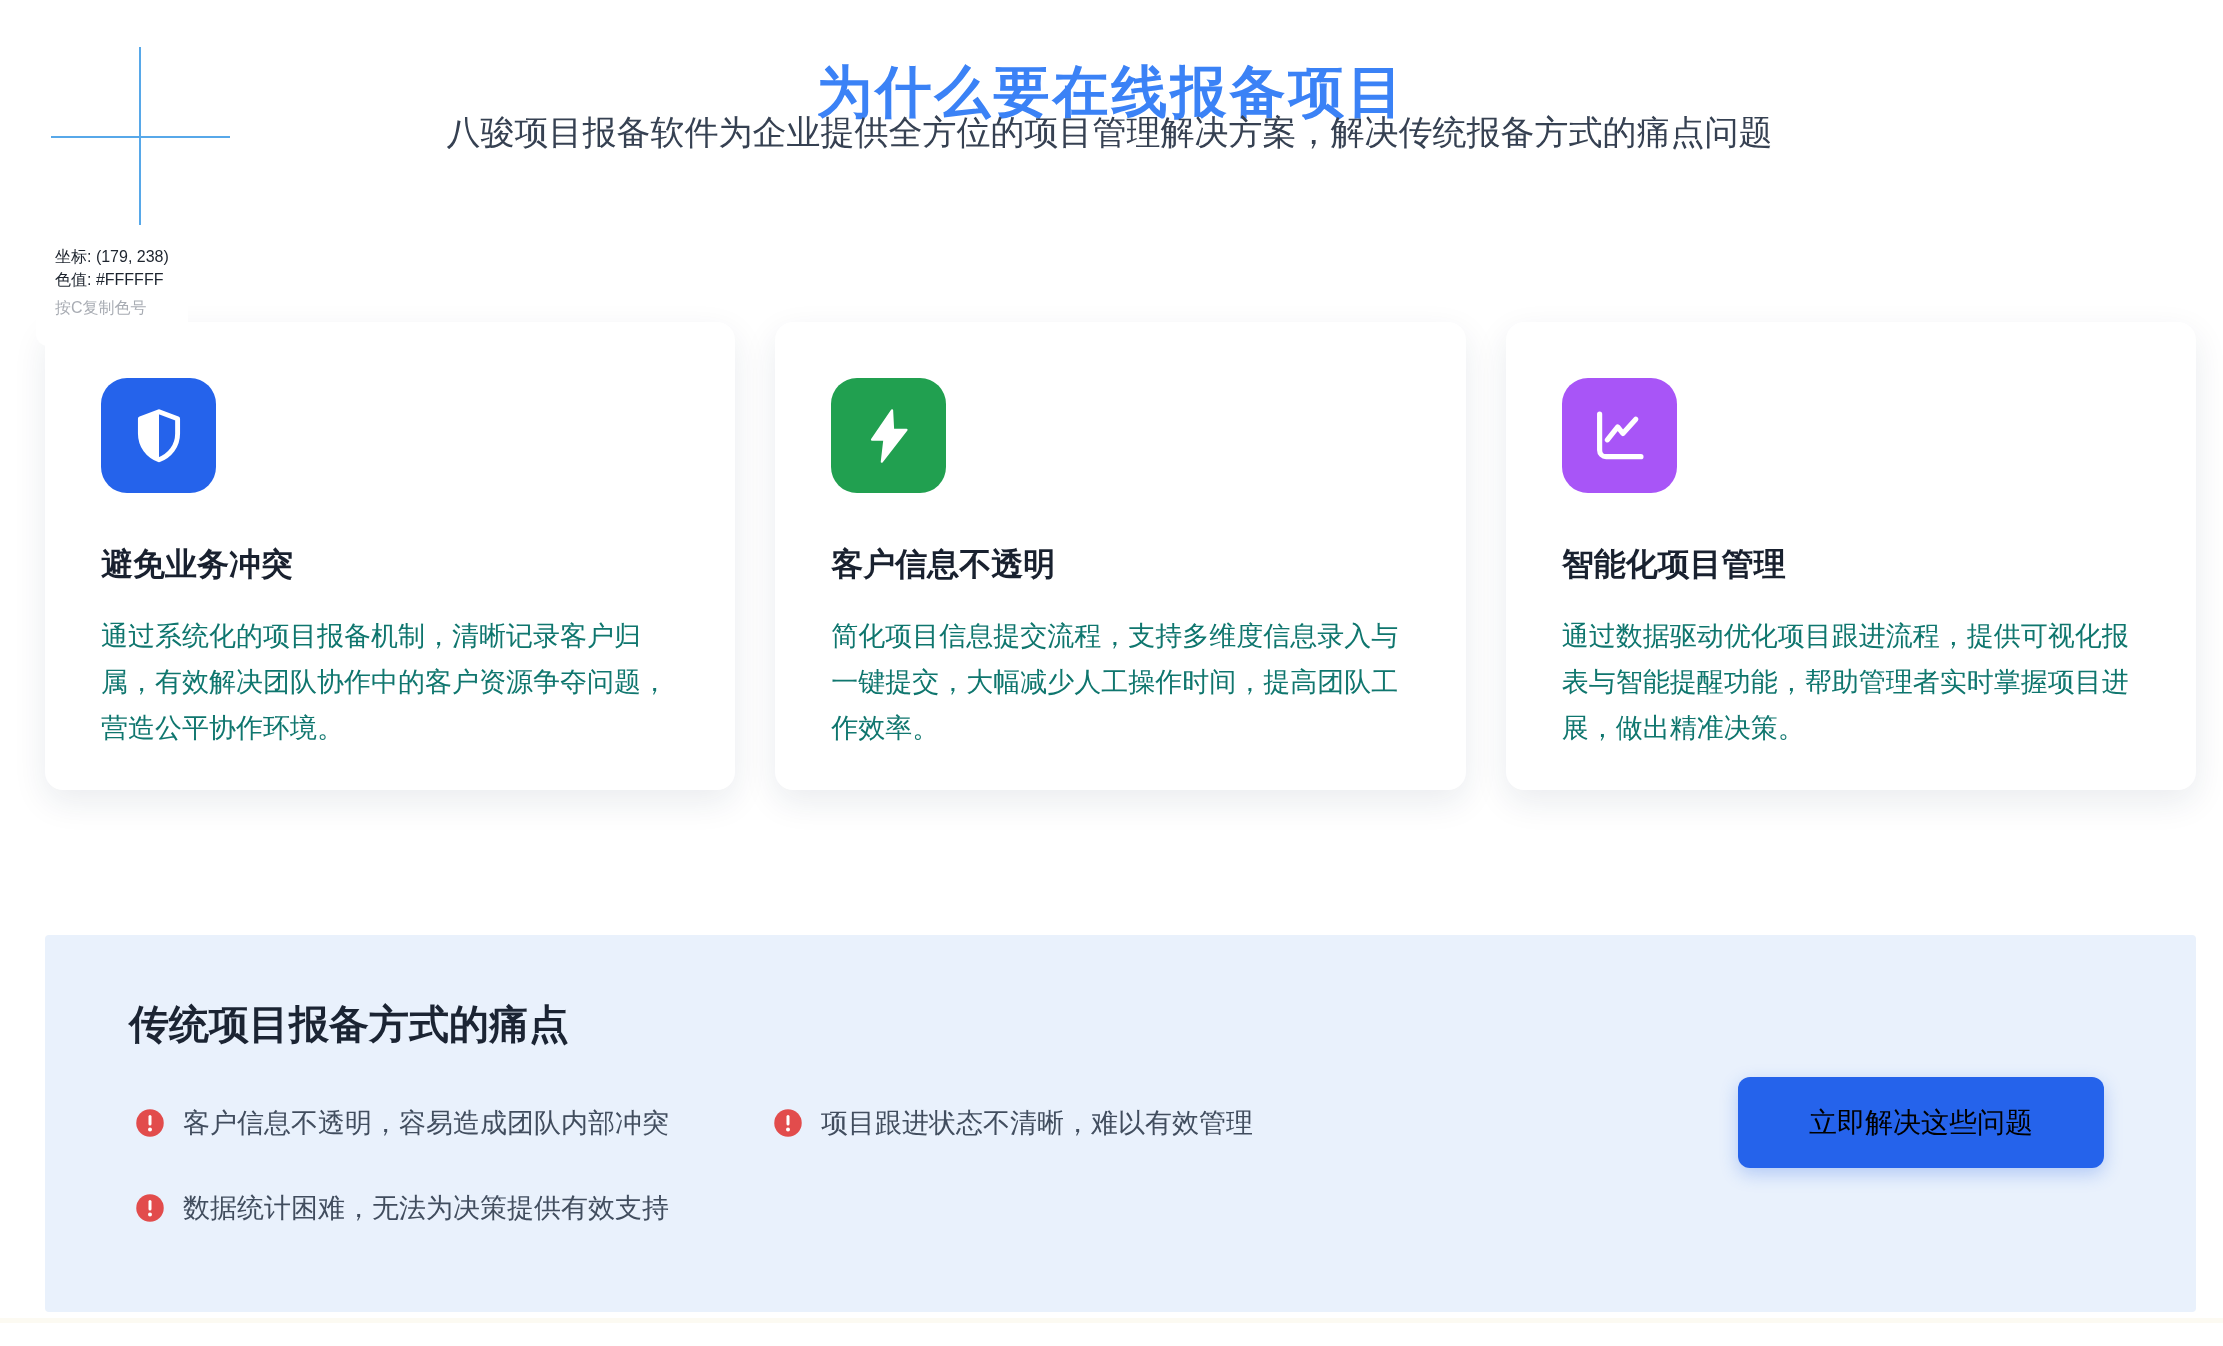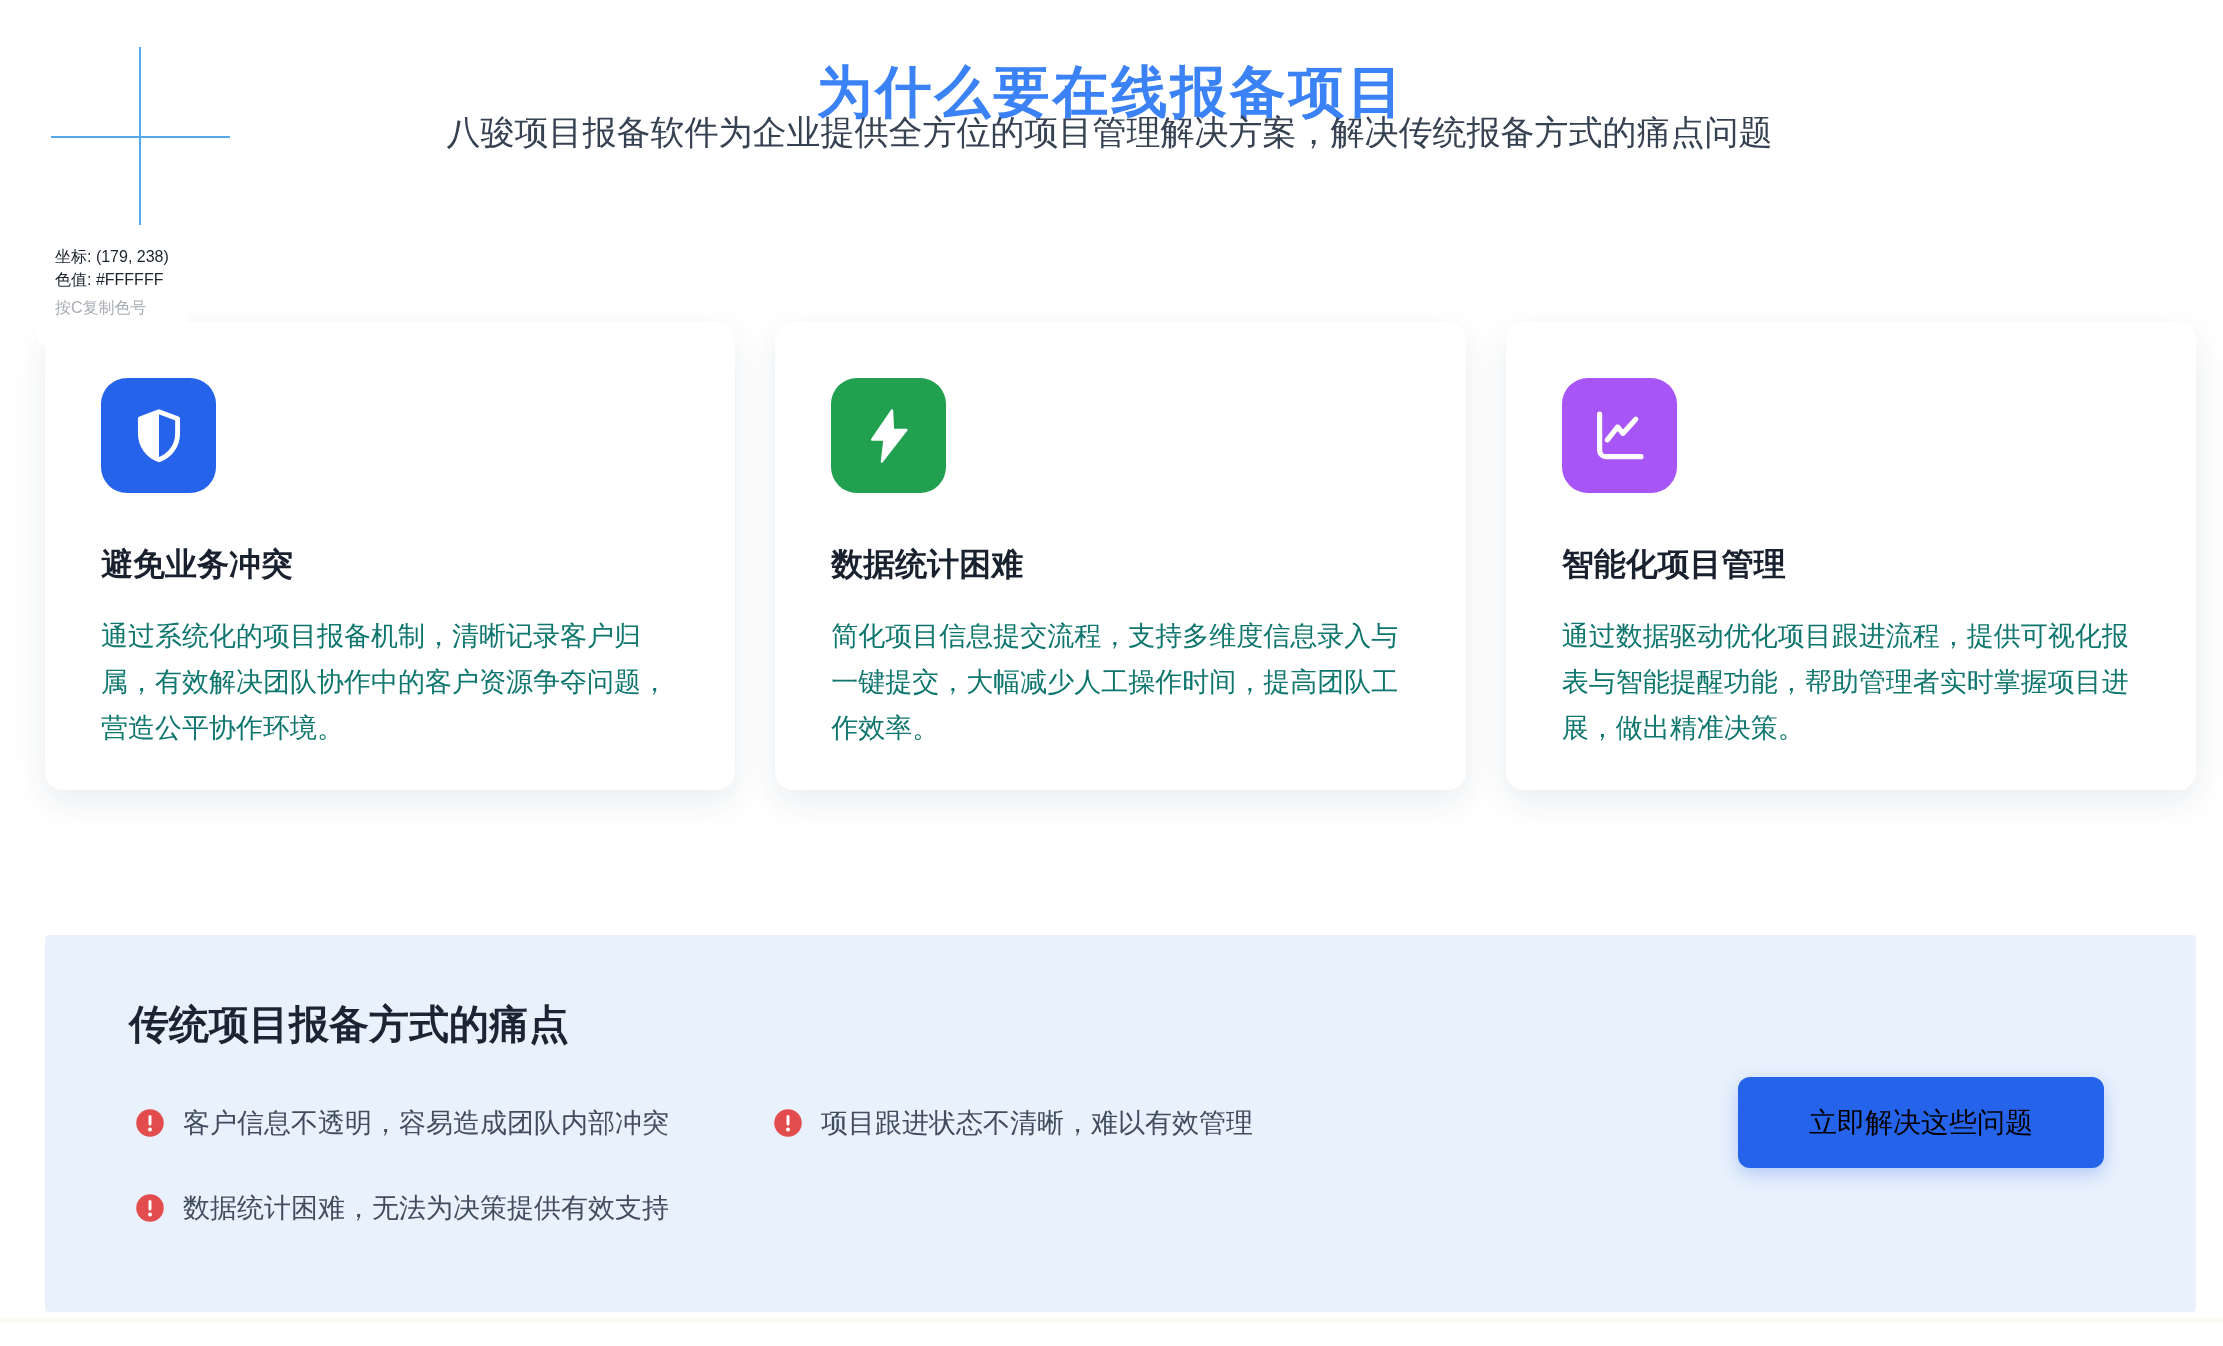--- a/index.html
+++ b/index.html
@@ -189,21 +189,21 @@
     <div class="card-title">避免业务冲突</div>
     <div class="card-desc">通过系统化的项目报备机制，清晰记录客户归属，有效解决团队协作中的客户资源争夺问题，营造公平协作环境。</div>
   </div>
 
   <div class="card">
     <div class="card-icon icon-green">
       <svg viewBox="0 0 24 24">
         <path d="M13.2 2 L5.4 13.4 H10.2 L9.2 22 L18.8 9.6 H13.6 Z" fill="#ffffff" stroke="#ffffff" stroke-width="0.8" stroke-linejoin="round"></path>
       </svg>
     </div>
-    <div class="card-title">数据统计困难</div>
+    <div class="card-title">客户信息不透明</div>
     <div class="card-desc">简化项目信息提交流程，支持多维度信息录入与一键提交，大幅减少人工操作时间，提高团队工作效率。</div>
   </div>
 
   <div class="card">
     <div class="card-icon icon-purple">
       <svg viewBox="0 0 24 24" fill="none" stroke="#ffffff" stroke-width="2" stroke-linecap="round" stroke-linejoin="round">
         <path d="M4.5 3.5 V17.5 A2.5 2.5 0 0 0 7 20 H20.5"></path>
         <path d="M7.5 13.5 L11.5 8.5 L13.5 11 L18.5 5.5"></path>
       </svg>
     </div>

